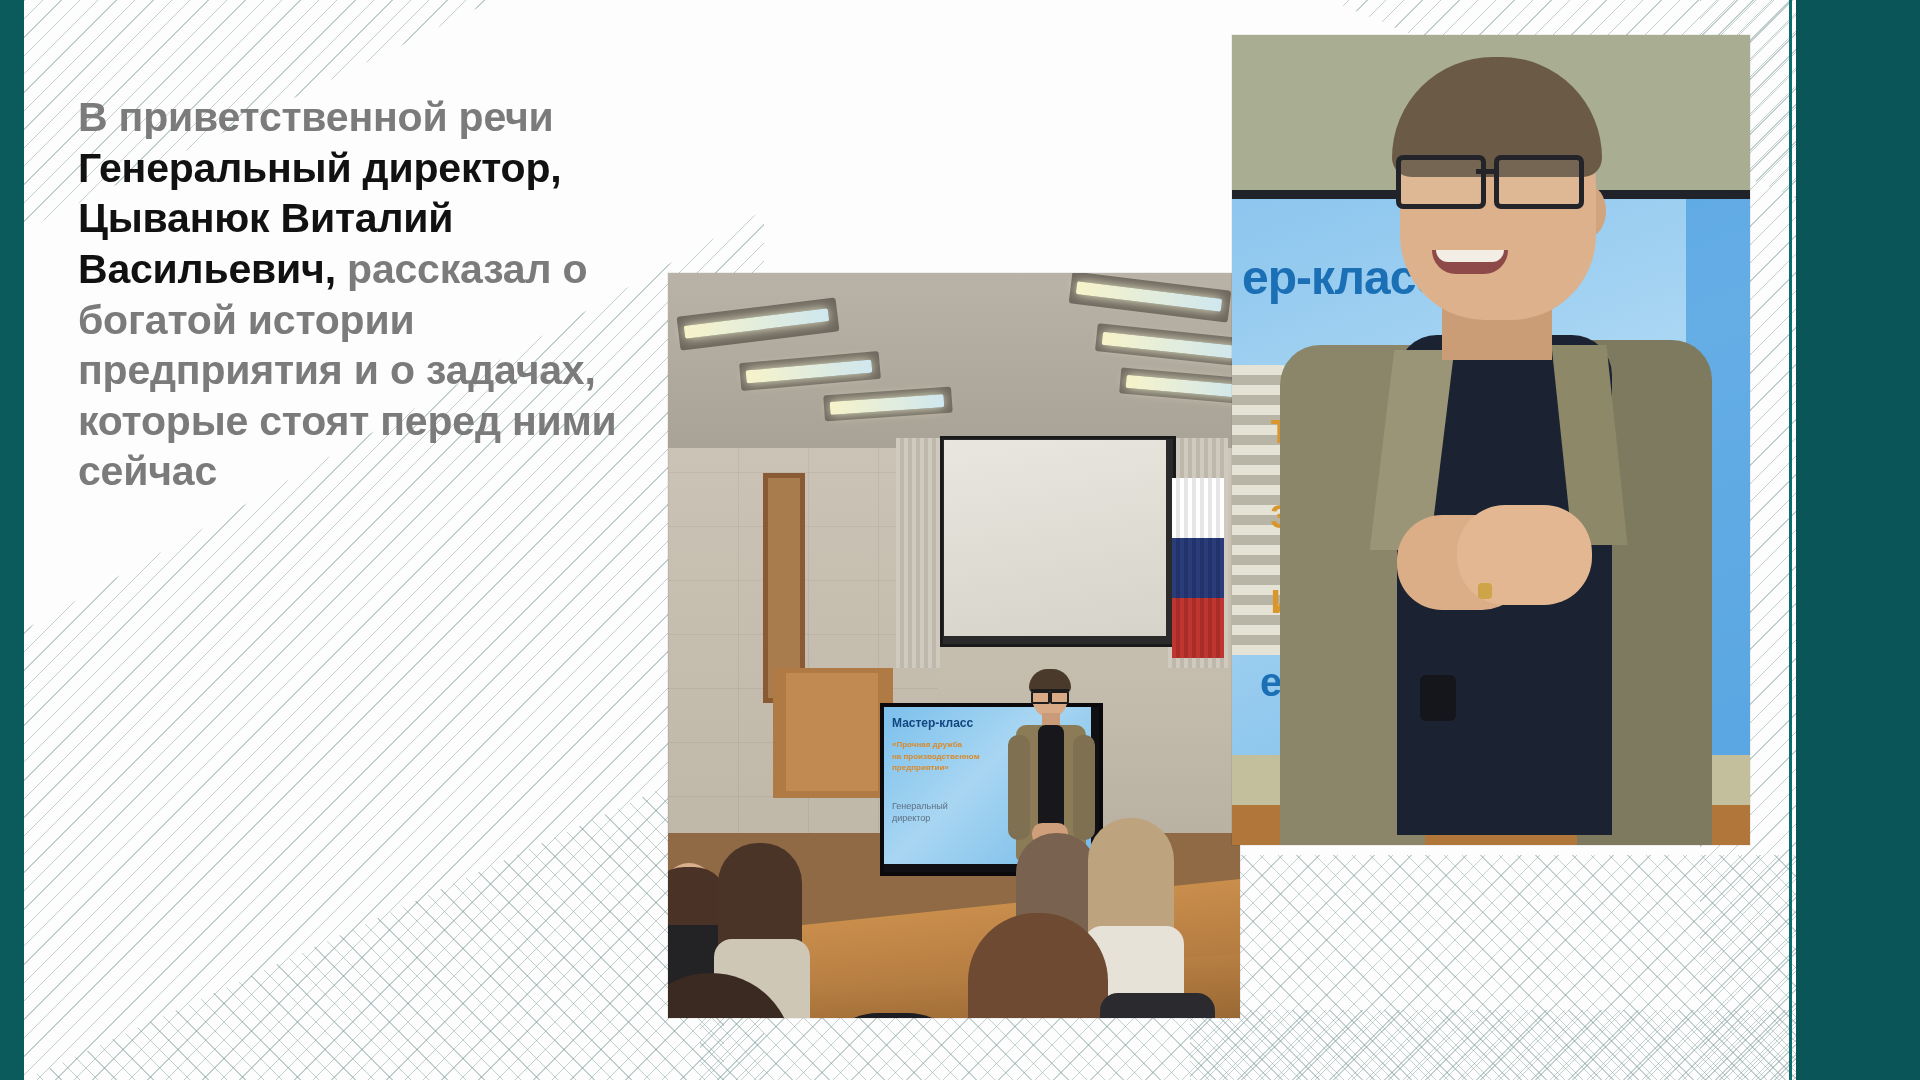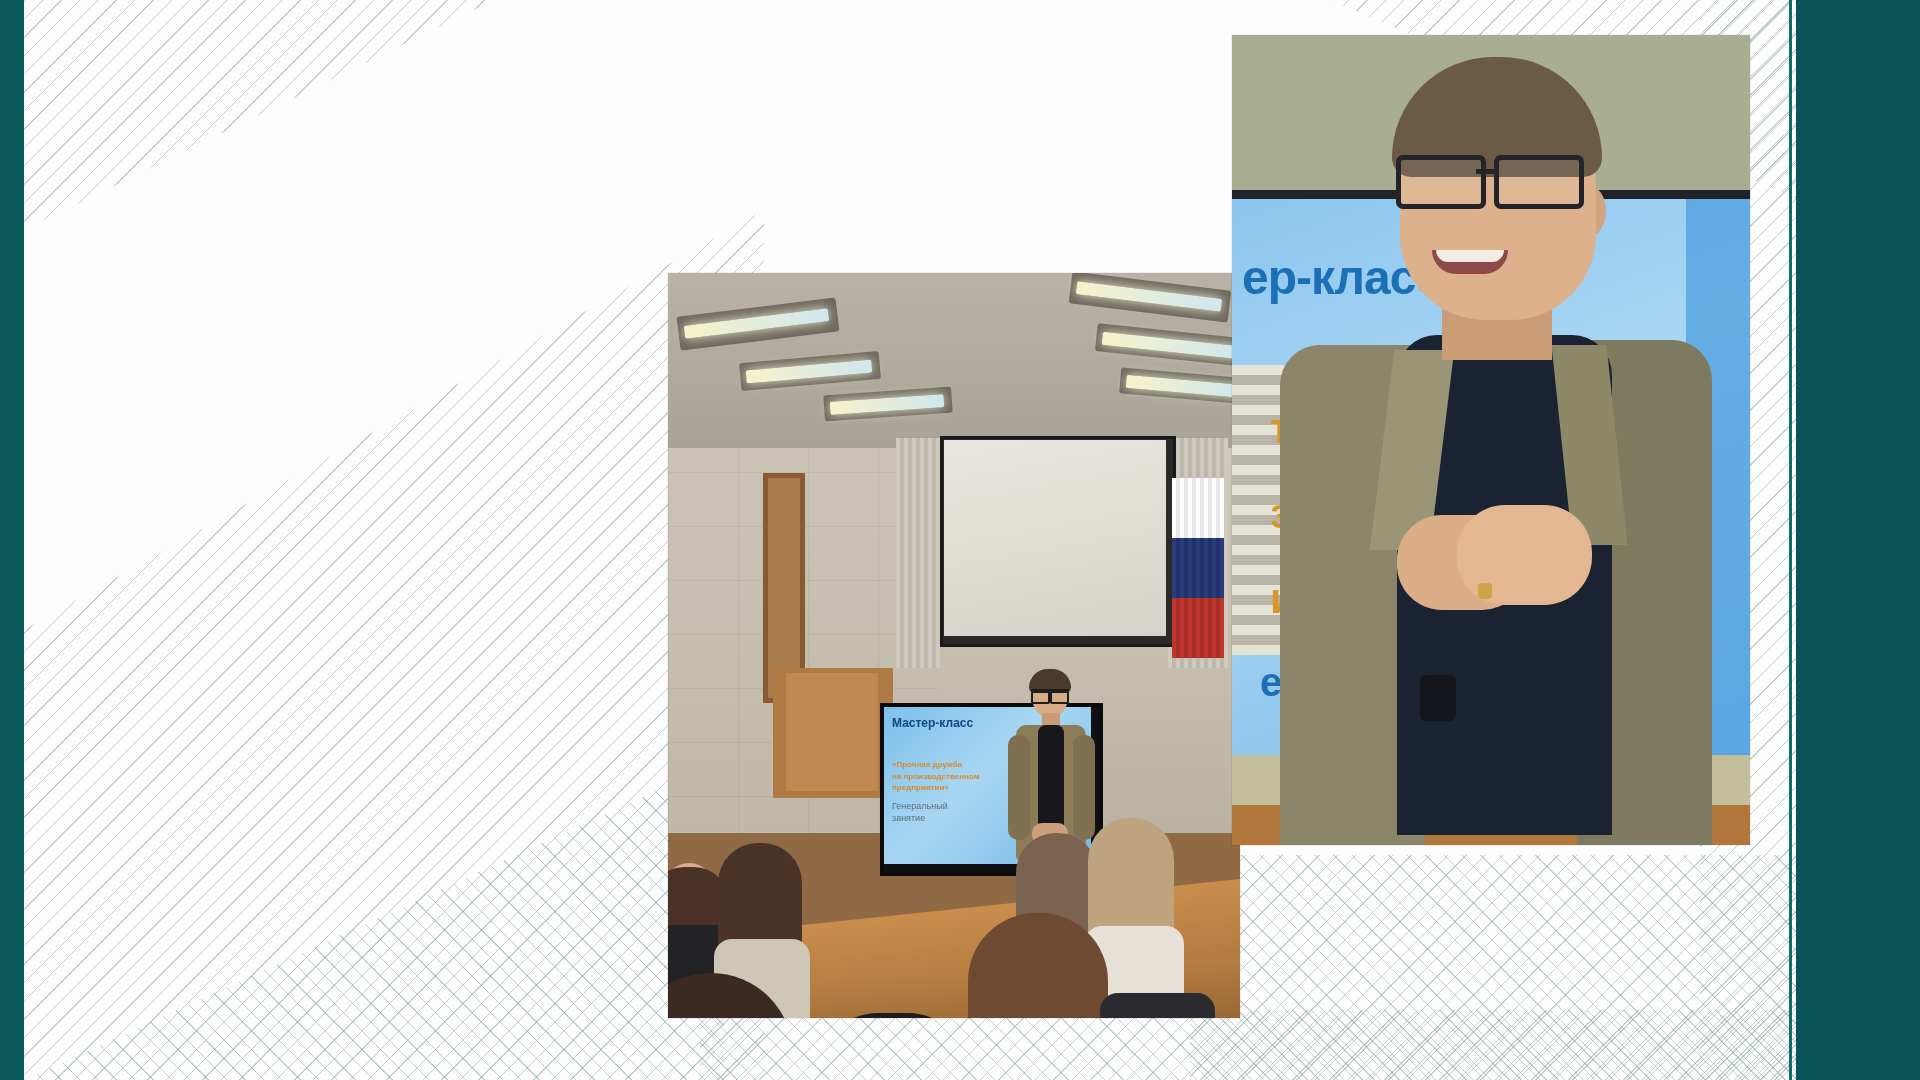--- a/index.html
+++ b/index.html
@@ -98,21 +98,21 @@
   #photo-room .flag .fw{top:0;background:repeating-linear-gradient(90deg,#ffffff 0 4px,#e6e6e6 4px 8px);}
   #photo-room .flag .fb{top:60px;background:repeating-linear-gradient(90deg,#2a3d7a 0 4px,#22336b 4px 8px);}
   #photo-room .flag .fr{top:120px;background:repeating-linear-gradient(90deg,#c0352f 0 4px,#a82d28 4px 8px);}
   #photo-room .podium{left:105px;top:395px;width:120px;height:130px;background:#b07a45;}
   #photo-room .podium2{left:118px;top:400px;width:92px;height:118px;background:#c08a52;}
   #photo-room .tv{left:212px;top:430px;width:215px;height:165px;background:#101014;border:4px solid #0a0a0c;}
   #photo-room .tv-scr{left:216px;top:434px;width:207px;height:157px;
      background:linear-gradient(135deg,#7cc0ec 0%,#a8d6f2 45%,#74b9e8 100%);}
   #photo-room .tv-txt1{left:224px;top:444px;width:120px;color:#12467f;
      font-size:12px;font-weight:700;line-height:1;}
-  #photo-room .tv-txt2{left:224px;top:486px;width:110px;color:#d98a2b;
+  #photo-room .tv-txt2{left:224px;top:466px;width:110px;color:#d98a2b;
      font-size:8px;font-weight:700;line-height:1.45;filter:blur(.4px);}
   #photo-room .tv-txt3{left:224px;top:528px;width:100px;color:#5d6f82;
      font-size:9px;line-height:1.3;}
   #photo-room .man{left:330px;top:400px;width:105px;height:300px;}
   #photo-room .man .head{position:absolute;left:34px;top:0;width:36px;height:44px;border-radius:50% 50% 45% 45%;background:#d8ab86;}
   #photo-room .man .hair{position:absolute;left:31px;top:-4px;width:42px;height:24px;border-radius:20px 20px 6px 6px;background:#4a3a2c;}
   #photo-room .man .glasses{position:absolute;left:33px;top:16px;width:38px;height:9px;border-top:2px solid #1d1d1d;}
   #photo-room .man .glasses:before,#photo-room .man .glasses:after{content:"";position:absolute;top:0;width:15px;height:9px;border:2px solid #1d1d1d;border-radius:2px;}
   #photo-room .man .glasses:before{left:0;}
   #photo-room .man .glasses:after{right:0;}
@@ -181,20 +181,23 @@
   <div class="hatch hatch-b" id="hatch-bottom-mid"></div>
   <div class="hatch hatch-a" id="hatch-top-right"></div>
   <div class="hatch hatch-a" id="hatch-right-edge"></div>
   <div class="hatch hatch-cross" id="hatch-bottom-right"></div>
   <div class="hatch hatch-cross" id="hatch-bottom-right2"></div>
 
   <div id="teal-left-bar"></div>
   <div id="teal-right-hairline"></div>
   <div id="teal-right-block"></div>
 
+  <div id="headline">
+    <span>В приветственной речи </span><span class="em">Генеральный директор, Цыванюк Виталий Васильевич,</span><span> рассказал о богатой истории предприятия и о задачах, которые стоят перед ними сейчас</span>
+  </div>
 
   <div class="photo" id="photo-room">
     <div class="ph-layer wall"></div>
     <div class="ph-layer wall-stone"></div>
     <div class="ph-layer ceiling"></div>
 
     <div class="lampbox" style="left:10px;top:34px;width:160px;height:34px;transform:rotate(-7deg);"></div>
     <div class="lamp" style="left:16px;top:44px;width:145px;transform:rotate(-7deg);"></div>
     <div class="lampbox" style="left:72px;top:84px;width:140px;height:28px;transform:rotate(-5deg);"></div>
     <div class="lamp" style="left:78px;top:92px;width:126px;transform:rotate(-5deg);"></div>
@@ -227,21 +230,21 @@
     <div class="ph-layer tv"></div>
     <div class="ph-layer tv-scr"></div>
     <div class="ph-layer tv-txt1">Мастер-класс</div>
     <div class="ph-layer tv-txt2">
       <div>«Прочная дружба</div>
       <div>на производственном</div>
       <div>предприятии»</div>
     </div>
     <div class="ph-layer tv-txt3">
       <div>Генеральный</div>
-      <div>занятие</div>
+      <div>директор</div>
     </div>
 
     <div class="ph-layer man">
       <span class="head"></span>
         <span class="hair"></span>
         <span class="glasses"></span>
       <span class="neck"></span>
         <span class="torso"></span>
         <span class="shirt"></span>
       <span class="armL"></span>

